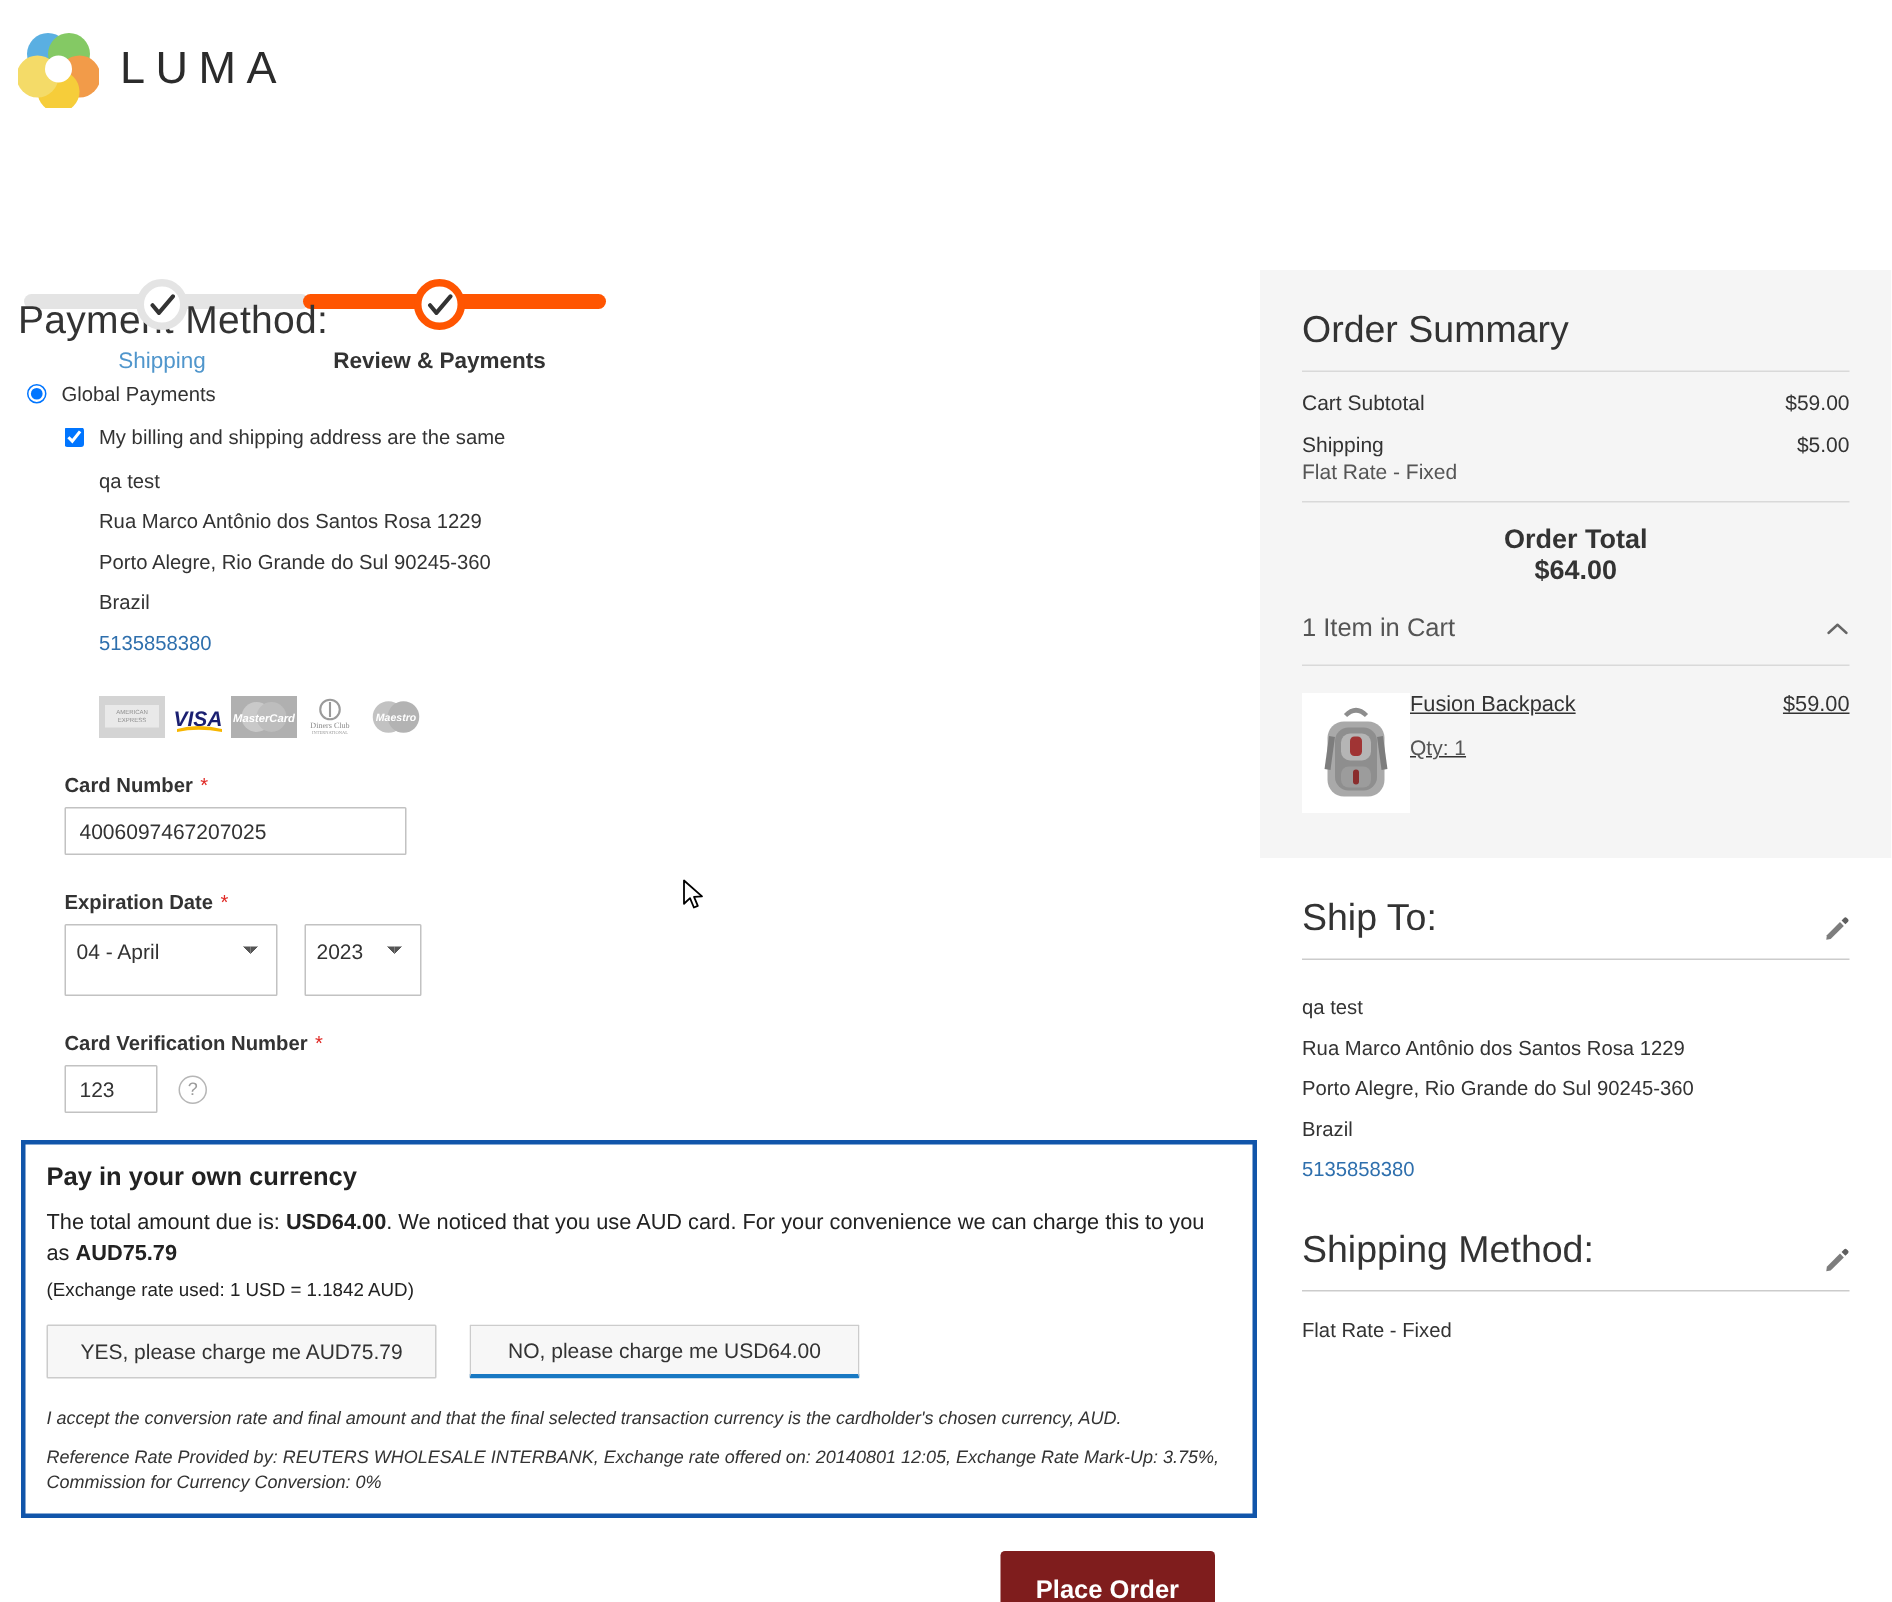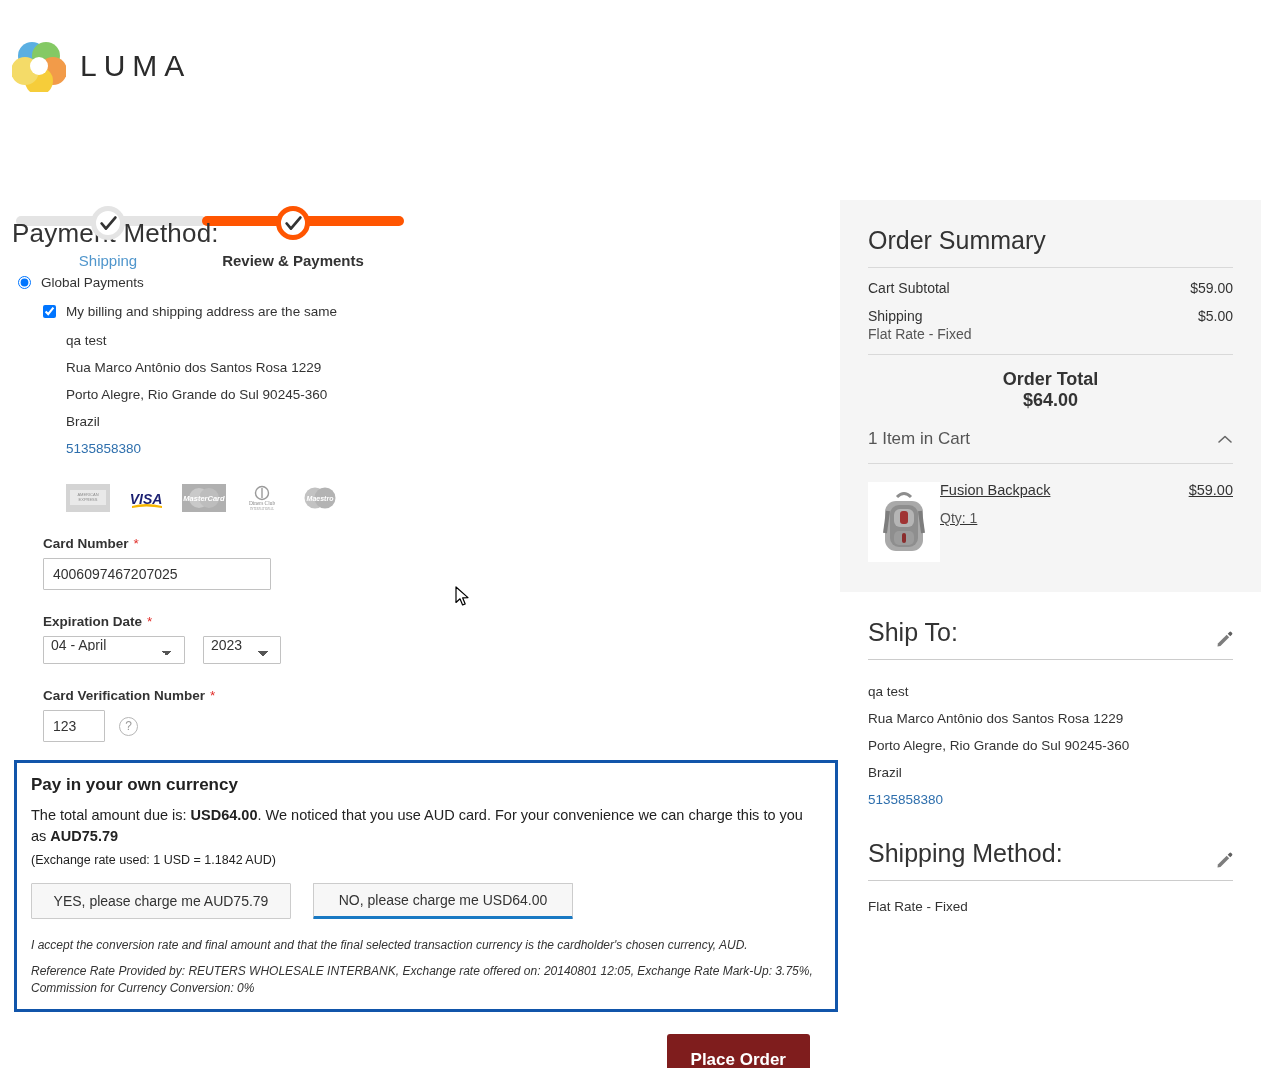--- a/index.html
+++ b/index.html
@@ -9,21 +9,21 @@
     width:1261px; height:1068px;
     background:#ffffff;
     font-family:"Liberation Sans", sans-serif;
     color:#333333;
     overflow:hidden;
     position:relative;
     -webkit-font-smoothing:antialiased;
   }
 
   
-  .header { padding:20px 0 0 12px;margin-top:20px; }
+  .header { padding:20px 0 0 12px; }
   .logo-row { display:flex; align-items:center; gap:14px; }
   .logo-mark { width:54px; height:52px; display:block; }
   .logo-word {
     font-size:30px; letter-spacing:7px; color:#2b2b2b;
     font-weight:400;
   }
 
   
   .progress { position:relative; margin:30px 0 0 0; height:78px; }
   .prog-track {
@@ -66,40 +66,40 @@
   .billing-block { margin-left:31px; }
   .billing-check { display:flex; align-items:center; gap:10px; margin:14px 0 8px 0; }
   .billing-check input[type=checkbox] { width:13px; height:13px; margin:0; }
   .billing-check label { font-size:13.5px; color:#333; }
 
   .address { margin-left:23px; }
   .address div { font-size:13.5px; color:#333; line-height:27px; }
   .address .tel { color:#2e6fad; }
 
   
-  .card-logos { display:flex; align-items:center; gap:14px; margin:22px 0 0 23px; }
+  .card-logos { display:flex; align-items:center; margin:22px 0 0 23px; }
   .card-logo { height:28px; display:block; }
 
   
   .field { margin:0 0 0 0; }
   .field-label {
     font-size:13.5px; font-weight:700; color:#333;
     margin:24px 0 7px 0; display:block;
   }
   .req { color:#e02b27; font-weight:400; margin-left:5px; }
   input.text-input {
     height:32px; border:1px solid #c2c2c2; border-radius:1px;
     font-size:14px; font-family:"Liberation Sans", sans-serif;
     padding:0 9px; color:#333; background:#fff;
   }
   #card-number { width:228px; }
   #cvv { width:62px; }
   .select-row { display:flex; gap:18px; align-items:center; }
   select.sel {
-    height:28px; border:1px solid #c2c2c2; border-radius:1px;
+    height:48px; border:1px solid #c2c2c2; border-radius:1px;
     font-size:14px; font-family:"Liberation Sans", sans-serif;
     padding:0 6px 12px 7px; color:#333; background:#fff;
     -webkit-appearance:none; -moz-appearance:none; appearance:none;
     background-image:
       linear-gradient(45deg, transparent 50%, #555 50%),
       linear-gradient(135deg, #555 50%, transparent 50%);
     background-position:
       calc(100% - 17px) 14px,
       calc(100% - 12px) 14px;
     background-size:5px 5px, 5px 5px;

